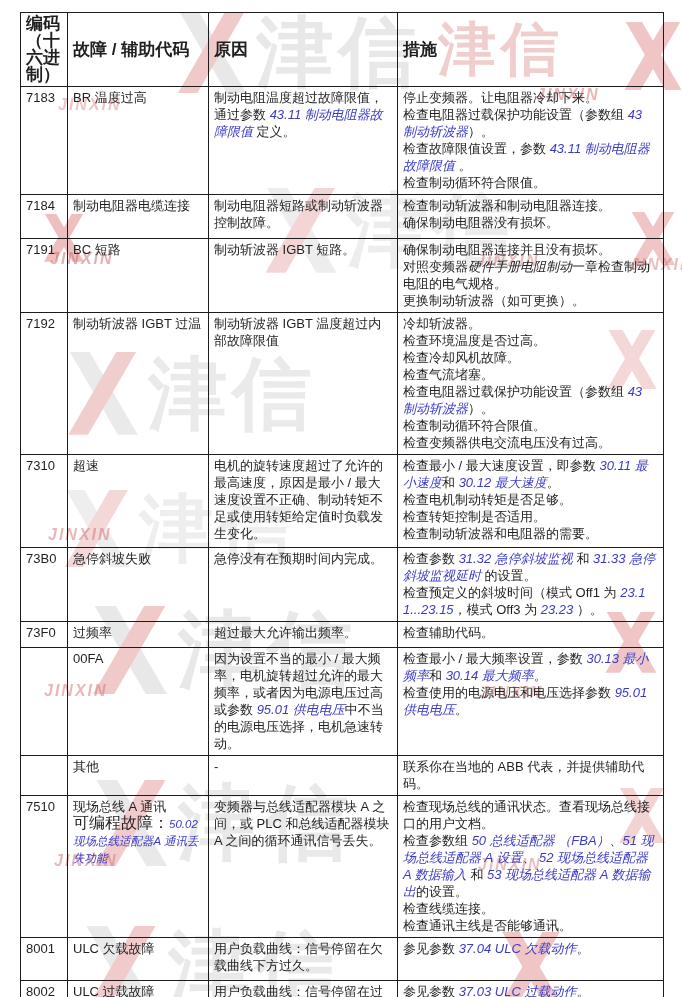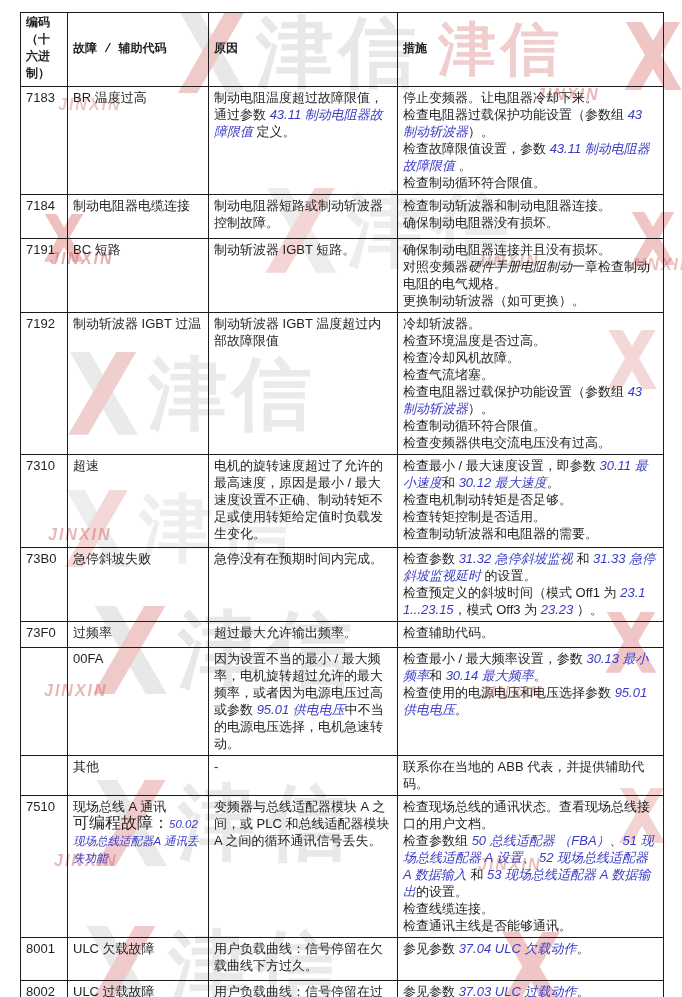--- a/index.html
+++ b/index.html
@@ -19,21 +19,21 @@
     width:643px;border-collapse:collapse;table-layout:fixed;
     background:transparent;
   }
   .fault th,.fault td{
     border:1px solid #1c1c1c;
     padding:2px 6px 3px 5px;
     font-size:13px;line-height:17px;
     color:#1f1f1f;text-align:left;vertical-align:top;
     word-break:break-all;overflow:hidden;
   }
-  .fault th{font-weight:bold;vertical-align:middle;font-size:12px;font-family:Liberation Mono, monospace;}
+  .fault th{font-weight:bold;vertical-align:middle;font-size:17px;}
   .fault p{margin:0;}
   .code-cell{padding-left:4px;}
   .aux-code{text-align:right;padding-right:4px;}
   .seg-n{font-style:normal;}
   .seg-b{font-style:italic;}
   .seg-i{font-style:italic;}
   .seg-sm{font-size:16px;line-height:15px;}
   .seg-smb{font-size:11.5px;line-height:15px;font-style:italic;}
 </style>
 <style>.seg-b,.seg-smb{color:#3a3ac6;}</style></head>

